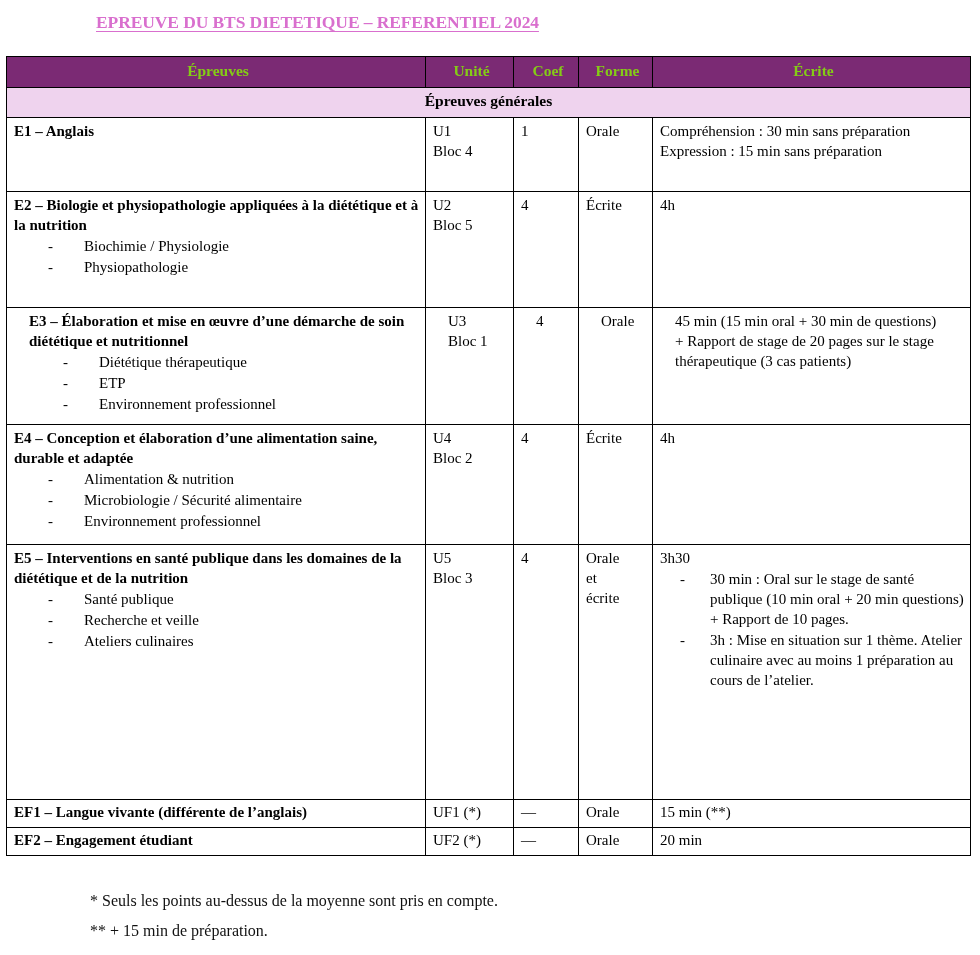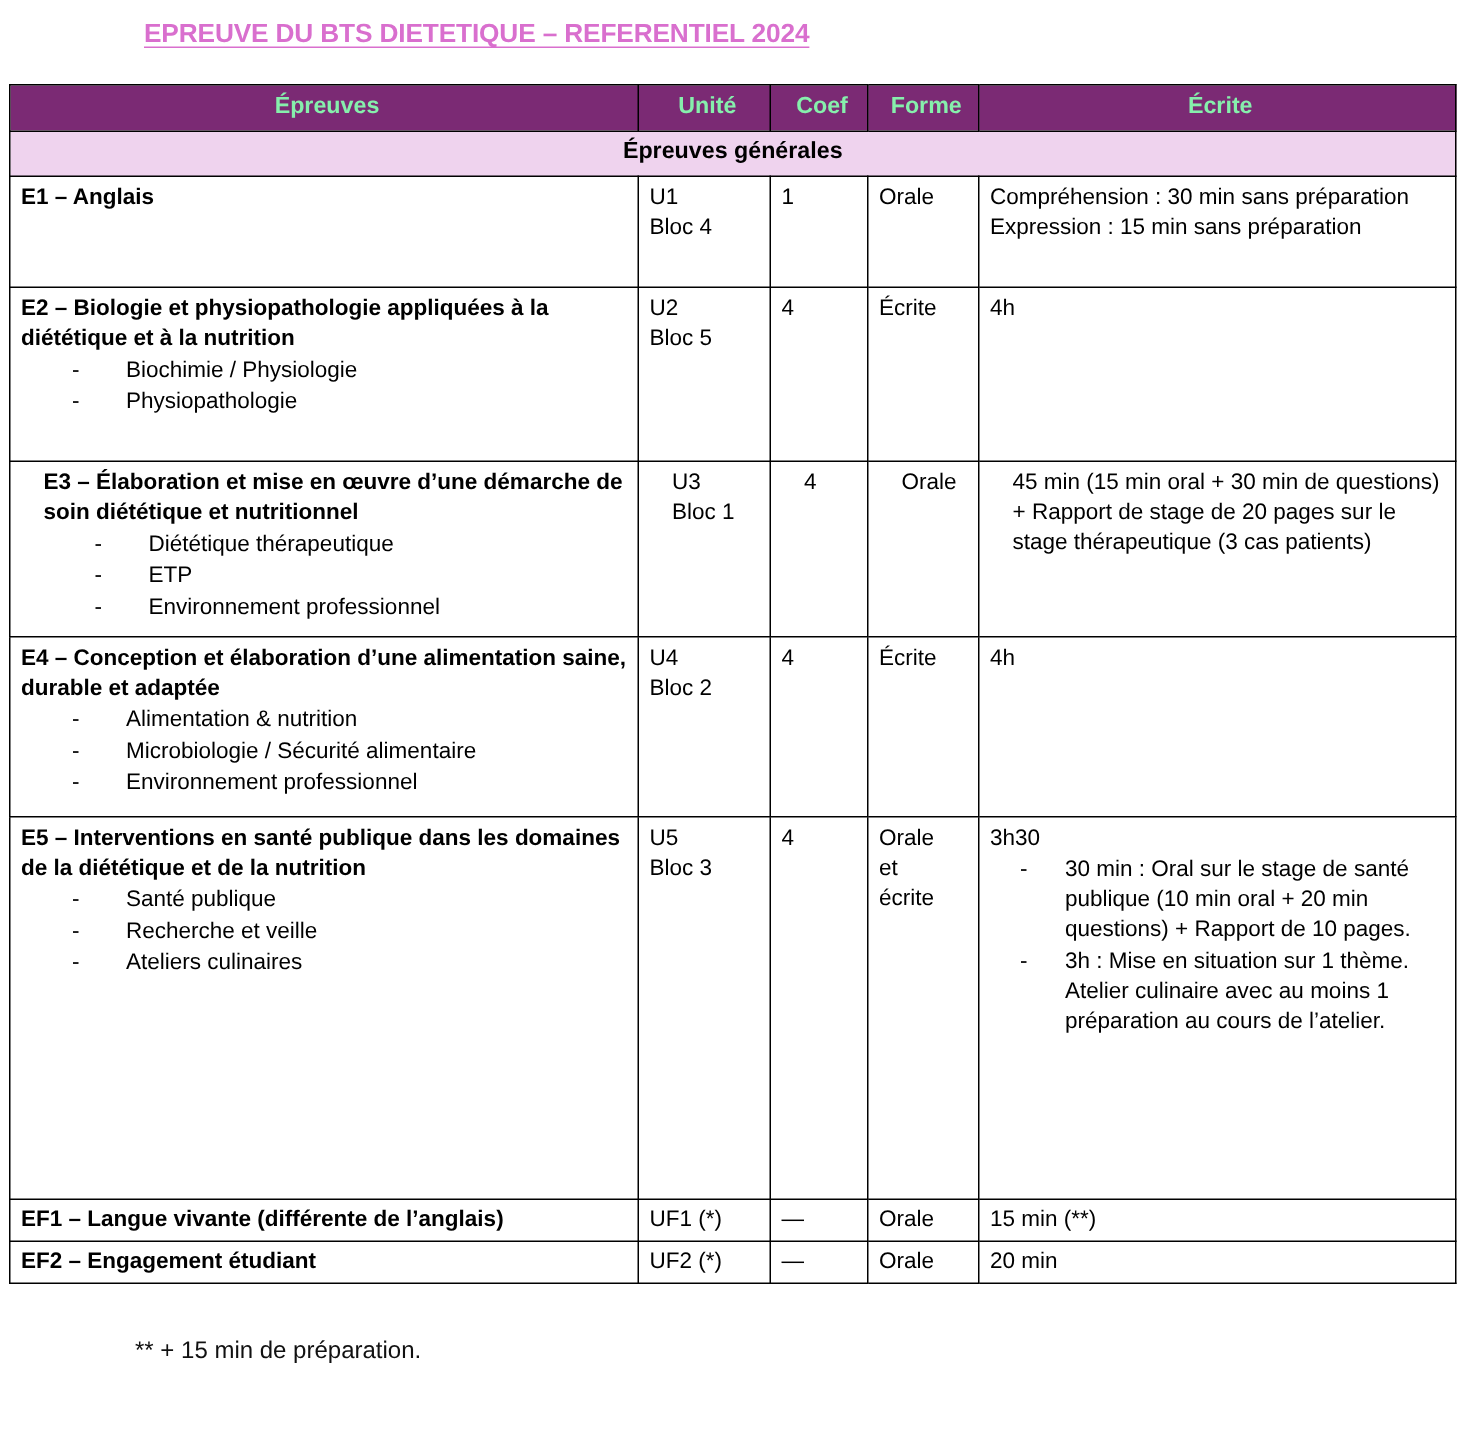--- a/index.html
+++ b/index.html
@@ -11,20 +11,21 @@
     height: 955px;
     background: #ffffff;
     font-family: "Liberation Sans", sans-serif;
   }
   #page {
     position: relative;
     width: 980px;
     height: 955px;
     background: #ffffff;
     overflow: hidden;
+    font-family: Liberation Serif, serif;
   }
 
   
   .doc-title {
     position: absolute;
     left: 96px;
     top: 12px;
     font-size: 17.5px;
     font-weight: bold;
     color: #d96fce;
@@ -53,21 +54,21 @@
     vertical-align: top;
     padding: 4px 6px 5px 7px;
     line-height: 1.33;
     font-weight: normal;
     text-align: left;
   }
 
   
   tr.head-row th {
     background: #7b2a74;
-    color: #86efac;
+    color: #84cc16;
     font-weight: bold;
     font-size: 15.5px;
     text-align: center;
     vertical-align: middle;
     padding: 4px 0 5px 4px;
     height: 27px;
     border-color: #000000;
   }
 
   
@@ -309,16 +310,17 @@
             </td>
             <td>
               <span class="duree-line">20 min</span>
             </td>
           </tr>
         </tbody>
     </table>
   </div>
 
   <div class="notes">
+    <div>* Seuls les points au-dessus de la moyenne sont pris en compte.</div>
     <div>** + 15 min de préparation.</div>
   </div>
 
 </div>
 
 </body></html>

